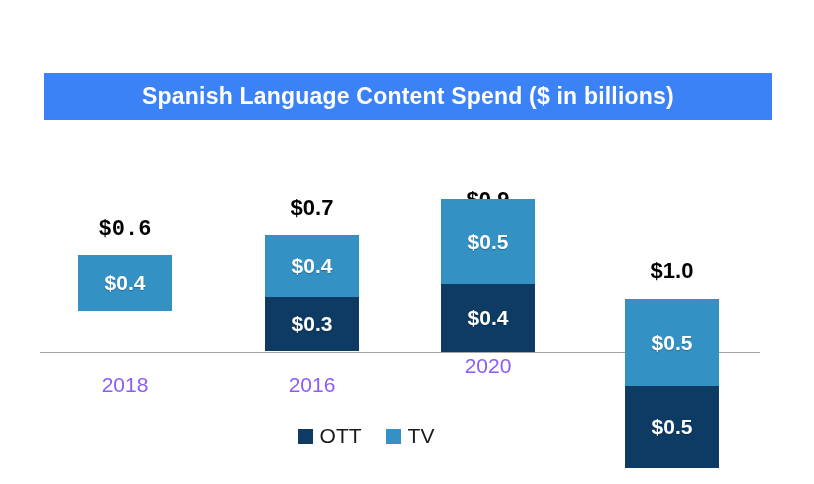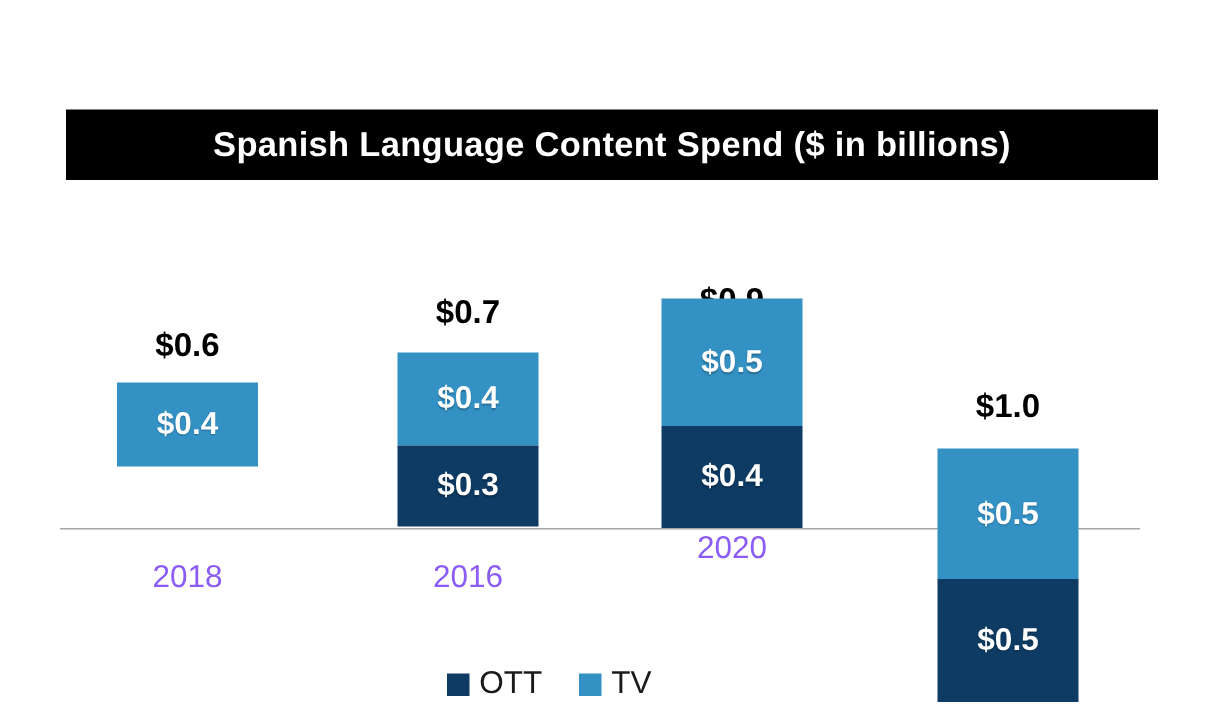--- a/index.html
+++ b/index.html
@@ -20,21 +20,21 @@
     background: #ffffff;
   }
 
   
   #title-banner {
     position: absolute;
     left: 44px;
     top: 73px;
     width: 728px;
     height: 47px;
-    background: #000000;
+    background: #3b82f6;
     display: flex;
     align-items: center;
     justify-content: center;
   }
   #title-text {
     color: #ffffff;
     font-size: 23px;
     font-weight: bold;
     letter-spacing: 0.2px;
     white-space: nowrap;
@@ -101,21 +101,20 @@
   
   #legend {
     position: absolute;
     left: 0;
     top: 424px;
     width: 732px;
     display: flex;
     align-items: center;
     justify-content: center;
     gap: 24px;
-    margin-top: 20px;
   }
   .legend-item {
     display: flex;
     align-items: center;
     gap: 7px;
   }
   .legend-swatch {
     width: 15px;
     height: 15px;
     display: block;
@@ -132,21 +131,21 @@
 
   <div id="title-banner">
     <span id="title-text">Spanish Language Content Spend ($ in billions)</span>
   </div>
 
   <div id="plot-area">
 
     <div id="axis-line"></div>
 
     <div class="bar-group" style="left:78px; width:94px; height:484px;">
-      <div class="total-label" style="top:217px;">$0.6</div>
+      <div class="total-label" style="top:217px;font-family:Liberation Mono, monospace;">$0.6</div>
       <div class="bar-stack" style="top:255px; height:97px;">
         <div class="seg" style="height:56px; background:#3391c4;">
           <span class="seg-label">$0.4</span>
         </div>
       </div>
       <div class="cat-label" style="top:373px;">2018</div>
     </div>
 
     <div class="bar-group" style="left:265px; width:94px; height:484px;">
       <div class="total-label" style="top:195px;">$0.7</div>

